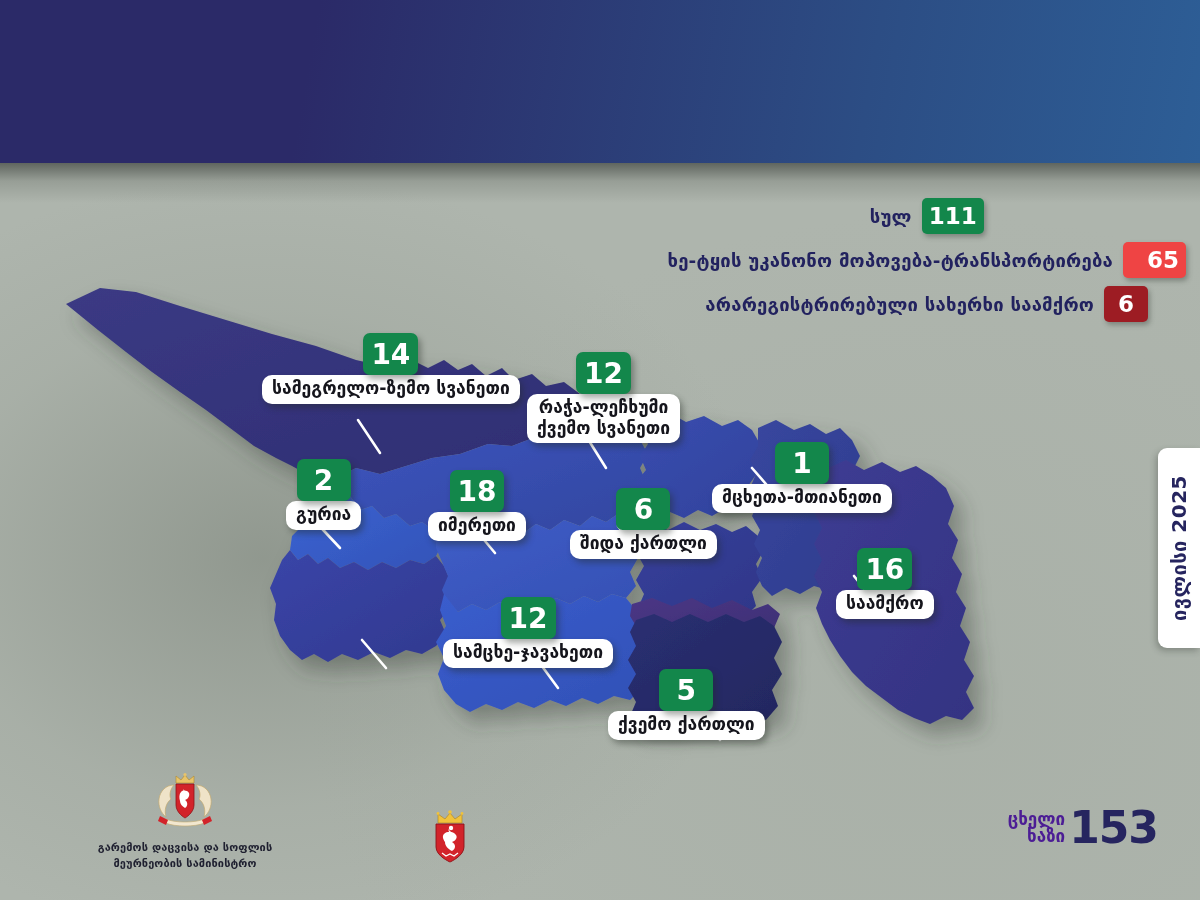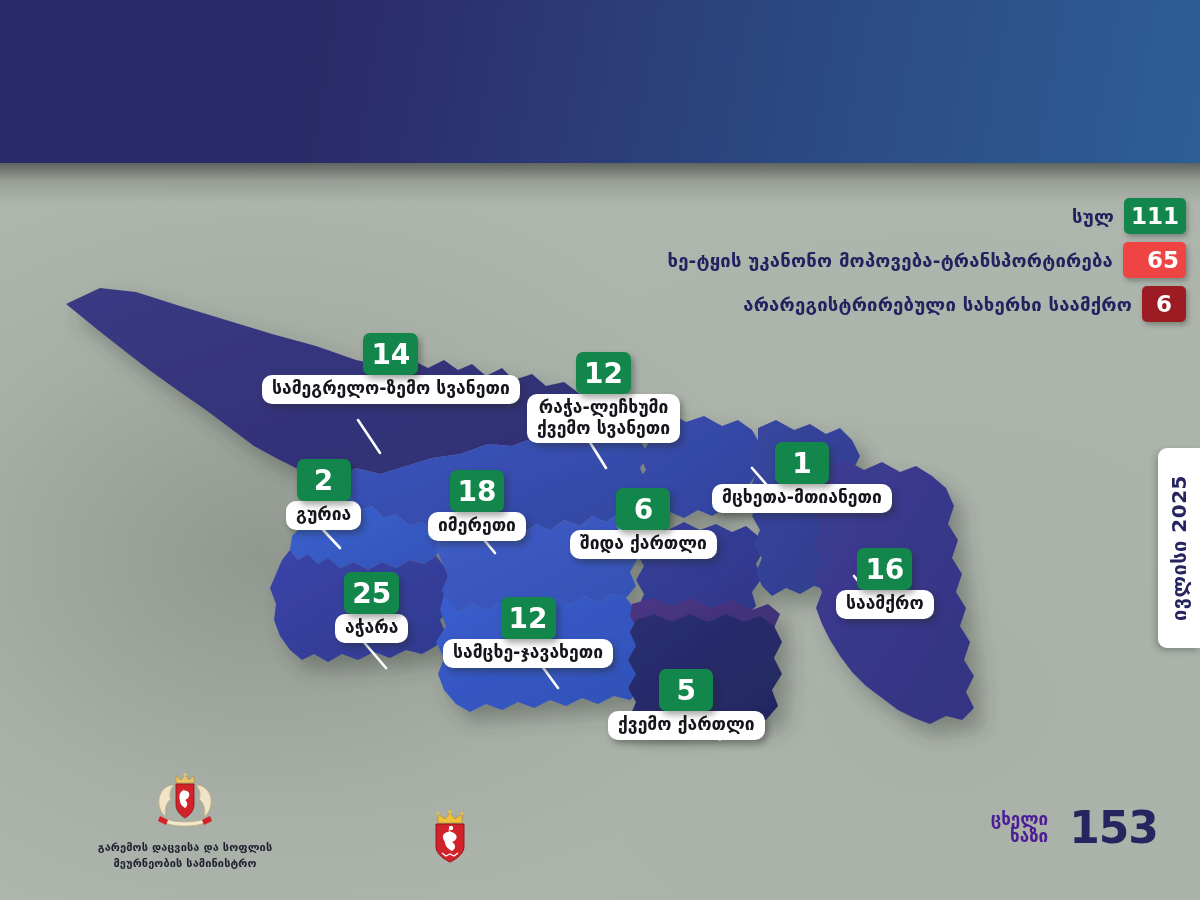--- a/index.html
+++ b/index.html
@@ -42,21 +42,21 @@
     font-weight:700;
     letter-spacing:.5px;
     padding-top:16px;
     box-sizing:border-box;
     white-space:nowrap;
   }
 
   
   .legend{
     position:absolute;right:14px;top:198px;
-    display:flex;flex-direction:column;gap:8px;z-index:9;
+    display:flex;flex-direction:column;gap:8px;z-index:9;align-items:center;
   }
   .legend-row{
     display:flex;align-items:center;justify-content:flex-end;gap:10px;
   }
   .legend-label{
     color:#22225f;
     font-size:18.5px;
     font-weight:700;
     letter-spacing:.2px;
     white-space:nowrap;
@@ -130,21 +130,21 @@
 
   .hotline{
     position:absolute;right:42px;bottom:52px;
     display:flex;align-items:center;gap:4px;z-index:8;
   }
   .hotline .hl-words{
     display:flex;flex-direction:column;align-items:flex-end;
     color:#4c1d95;font-size:17px;font-weight:700;line-height:1.0;
   }
   .hotline .hl-num{
-    color:#26255f;font-size:44px;font-weight:800;line-height:.92;letter-spacing:-1px;margin-left:17px;
+    color:#26255f;font-size:44px;font-weight:800;line-height:.92;letter-spacing:-1px;
   }
 </style>
 </head>
 <body>
 
 <div id="stage">
 
   <div class="bg-base"></div>
   <div class="bg-vignette"></div>
 
@@ -302,24 +302,20 @@
   <div class="marker align-ctr" style="left:570px;top:488px;">
     <span class="num">6</span>
     <span class="name">შიდა ქართლი</span>
   </div>
 
   <div class="marker align-ctr" style="left:836px;top:548px;">
     <span class="num">16</span>
     <span class="name">საამქრო</span>
   </div>
 
-  <div class="marker align-ctr" style="left:335px;top:572px;">
-    <span class="num">25</span>
-    <span class="name">აჭარა</span>
-  </div>
 
   <div class="marker align-ctr" style="left:443px;top:597px;">
     <span class="num">12</span>
     <span class="name">სამცხე-ჯავახეთი</span>
   </div>
 
   <div class="marker align-ctr" style="left:608px;top:669px;">
     <span class="num">5</span>
     <span class="name">ქვემო ქართლი</span>
   </div>

